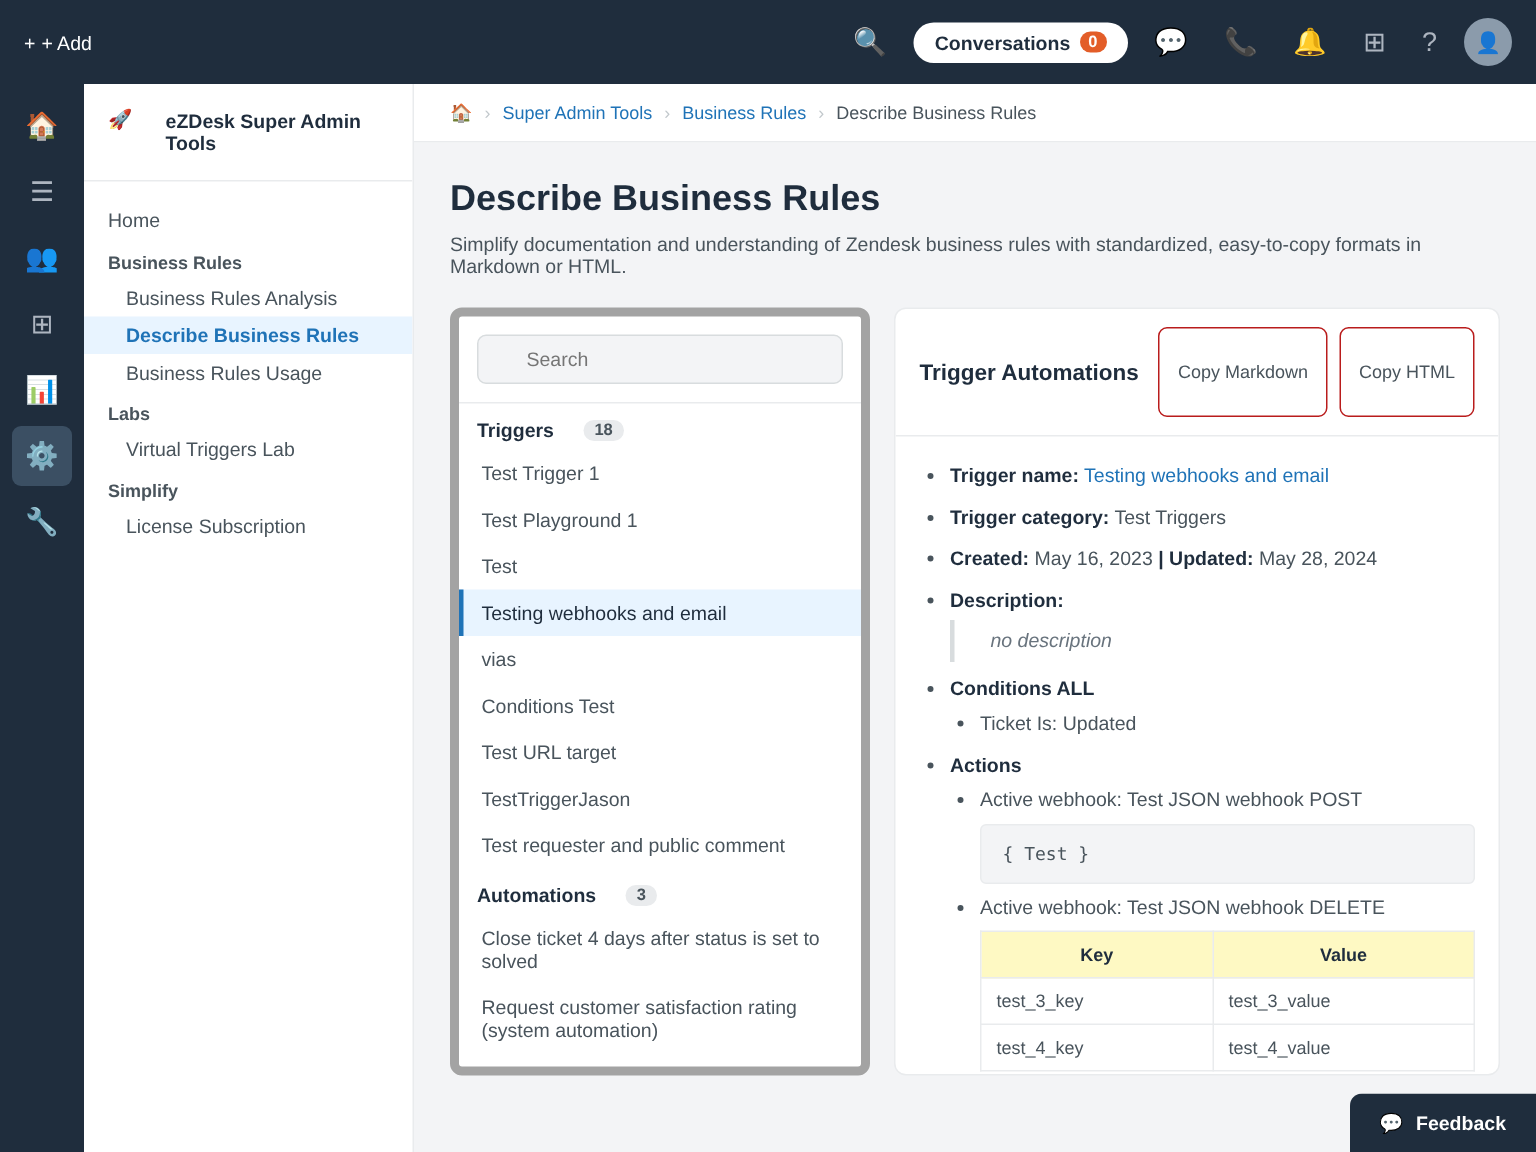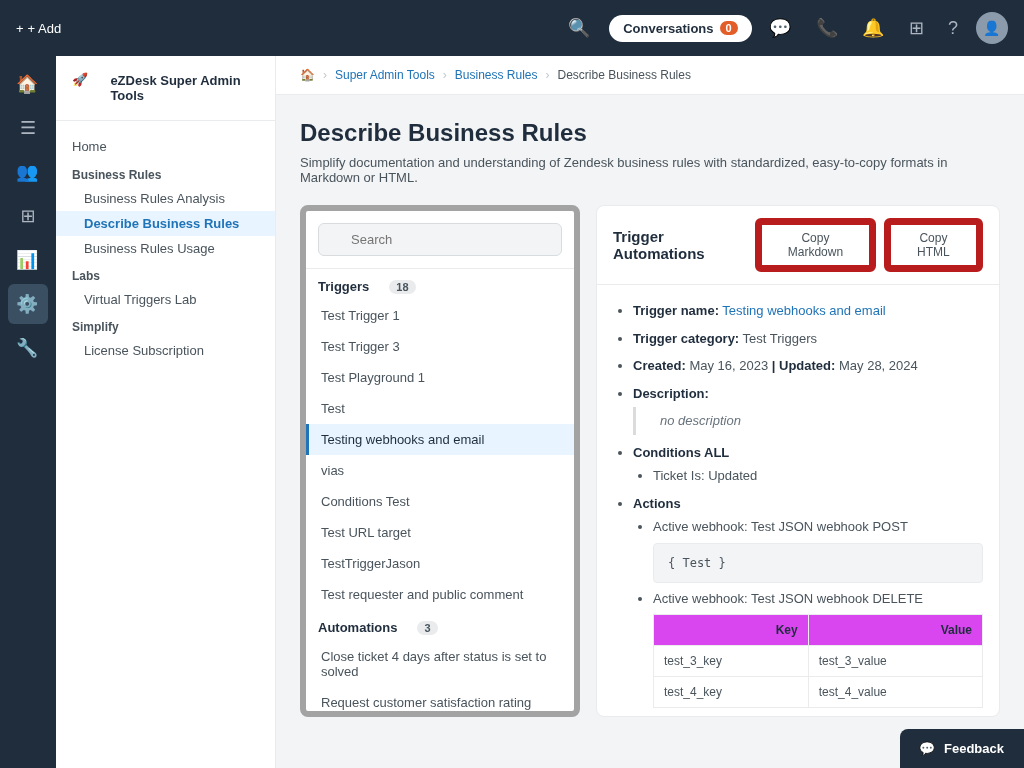--- a/index.html
+++ b/index.html
@@ -284,22 +284,22 @@
     .definition-title {
       font-size: 15px;
       font-weight: 700;
       color: #1f2d3d;
     }
     .header-btns {
       display: flex;
       gap: 8px;
     }
     .copy-btn {
-      padding: 6px 12px;
-      border: 7px solid #b91c1c;
+      padding: 22px 12px;
+      border: 1px solid #b91c1c;
       border-radius: 6px;
       background: #fff;
       cursor: pointer;
       font-size: 12px;
       color: #49545c;
       font-weight: 500;
     }
 
     .definition-body {
       overflow-y: auto;
@@ -355,23 +355,23 @@
     }
 
     
     .def-table {
       width: 100%;
       border-collapse: collapse;
       margin: 6px 0;
       font-size: 12px;
     }
     .def-table th {
-      background: #d946ef;
+      background: #fef9c3;
       padding: 6px 10px;
-      text-align: right;
+      text-align: center;
       font-weight: 600;
       color: #1f2d3d;
       border: 1px solid #e9ebed;
     }
     .def-table td {
       padding: 6px 10px;
       border: 1px solid #e9ebed;
       color: #49545c;
     }
 
@@ -486,21 +486,20 @@
             </div>
           </div>
 
           <div class="list-scroll">
 
             <div class="list-section-header">
               <span>Triggers</span>
               <span class="section-badge">18</span>
             </div>
             <div class="list-item">Test Trigger 1</div>
-            <div class="list-item">Test Trigger 3</div>
             <div class="list-item">Test Playground 1</div>
             <div class="list-item">Test</div>
             <div class="list-item active">Testing webhooks and email</div>
             <div class="list-item">vias</div>
             <div class="list-item">Conditions Test</div>
             <div class="list-item">Test URL target</div>
             <div class="list-item">TestTriggerJason</div>
             <div class="list-item">Test requester and public comment</div>
 
             <div class="list-section-header">

